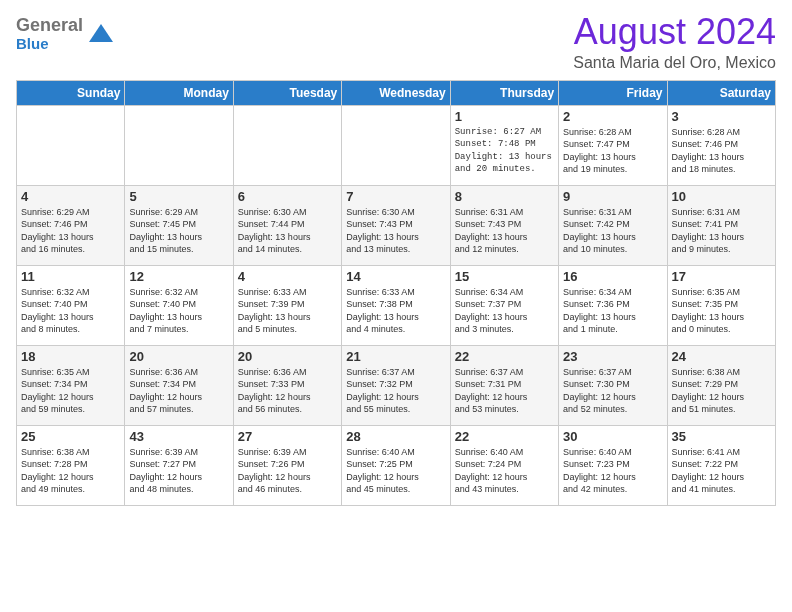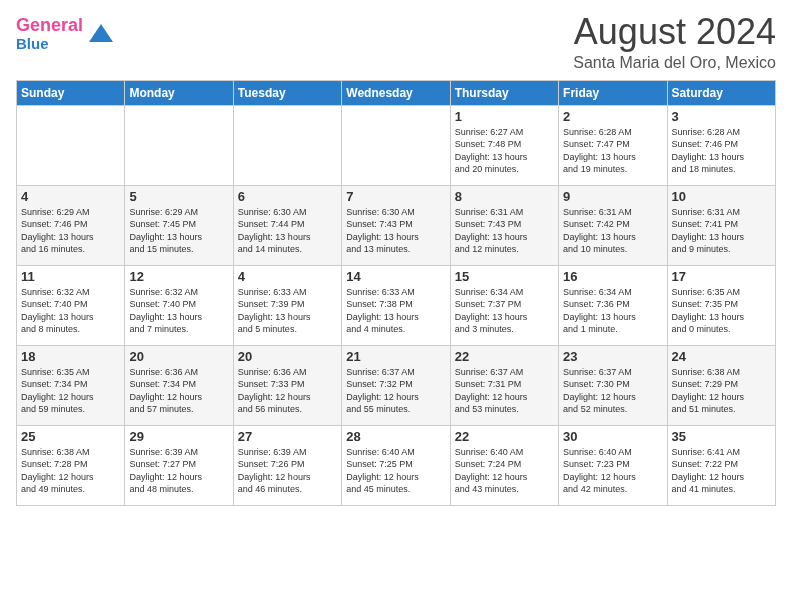--- a/index.html
+++ b/index.html
@@ -28,58 +28,58 @@
       margin-top: 4px;
     }
     .logo-text {
       display: flex;
       flex-direction: column;
       line-height: 1.1;
     }
     .logo-general {
       font-size: 18px;
       font-weight: bold;
-      color: #ec4899;
+      color: #737373;
     }
     .logo-blue {
       font-size: 15px;
       font-weight: bold;
       color: #2a7dc9;
     }
     .logo-icon {
       width: 28px;
       height: 28px;
       margin-left: 4px;
     }
     .title-area {
       text-align: right;
     }
     .main-title {
       font-size: 36px;
       font-weight: normal;
-      color: #404040;
+      color: #6d28d9;
       line-height: 1.1;
     }
     .subtitle {
       font-size: 16px;
       color: #555;
       margin-top: 2px;
     }
     .calendar {
       width: 100%;
       border-collapse: collapse;
       table-layout: fixed;
     }
     .calendar thead tr th {
       background: #2a7dc9;
       color: #fff;
       font-size: 12px;
       font-weight: bold;
       padding: 5px 4px;
-      text-align: left;
+      text-align: right;
       border: 1px solid #ccc;
       margin-top: 20px;
     }
     .calendar tbody tr td {
       border: 1px solid #ccc;
       vertical-align: top;
       padding: 3px 4px;
       font-size: 9.5px;
       color: #333;
       height: 80px;
@@ -137,21 +137,21 @@
       </tr>
     </thead>
     <tbody id="calendar-body">
     <tr>
           <td class="empty-cell"></td>
           <td class="empty-cell"></td>
           <td class="empty-cell"></td>
           <td class="empty-cell"></td>
           <td>
             <span class="day-num">1</span>
-            <div class="day-info" style="white-space: pre-line;">Sunrise: 6:27 AM
+            <div class="day-info" style="white-space: pre-line; font-family: Liberation Mono, monospace;">Sunrise: 6:27 AM
 Sunset: 7:48 PM
 Daylight: 13 hours
 and 20 minutes.</div>
           </td>
           <td>
             <span class="day-num">2</span>
             <div class="day-info" style="white-space: pre-line;">Sunrise: 6:28 AM
 Sunset: 7:47 PM
 Daylight: 13 hours
 and 19 minutes.</div>
@@ -319,21 +319,21 @@
         </tr>
         <tr>
           <td>
             <span class="day-num">25</span>
             <div class="day-info" style="white-space: pre-line;">Sunrise: 6:38 AM
 Sunset: 7:28 PM
 Daylight: 12 hours
 and 49 minutes.</div>
           </td>
           <td>
-            <span class="day-num">29</span>
+            <span class="day-num">43</span>
             <div class="day-info" style="white-space: pre-line;">Sunrise: 6:39 AM
 Sunset: 7:27 PM
 Daylight: 12 hours
 and 48 minutes.</div>
           </td>
           <td>
             <span class="day-num">27</span>
             <div class="day-info" style="white-space: pre-line;">Sunrise: 6:39 AM
 Sunset: 7:26 PM
 Daylight: 12 hours

